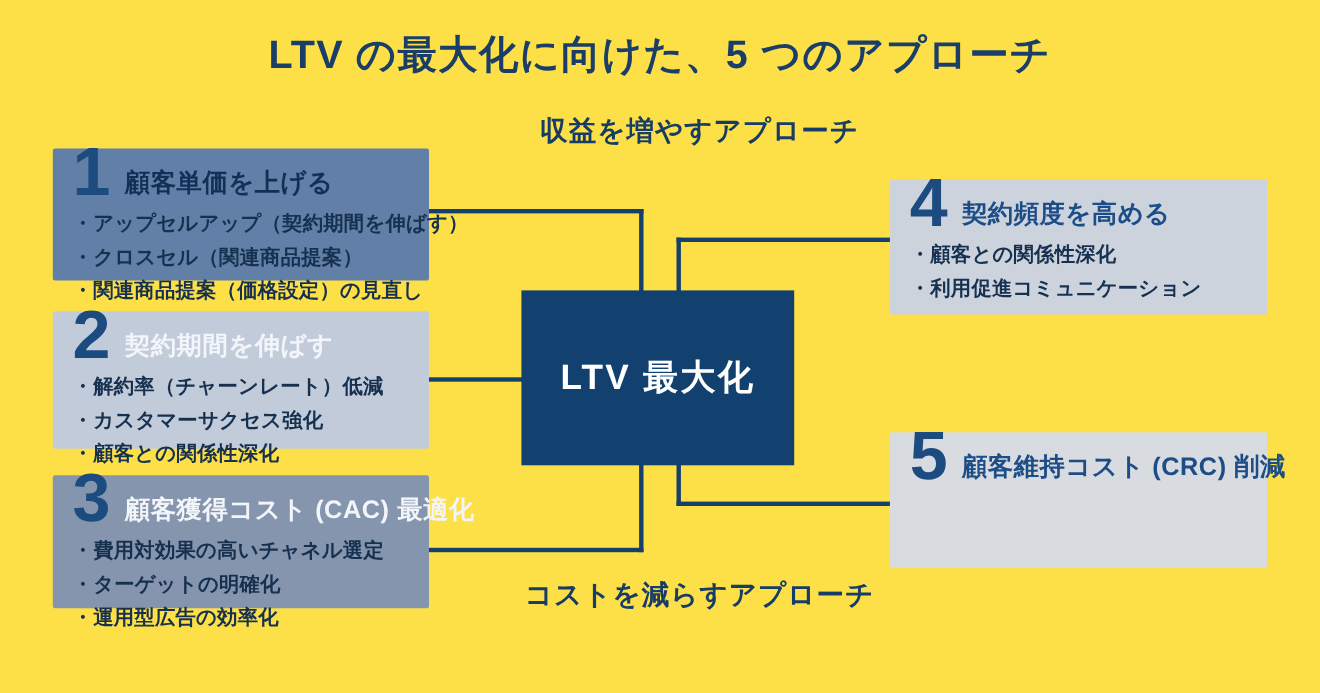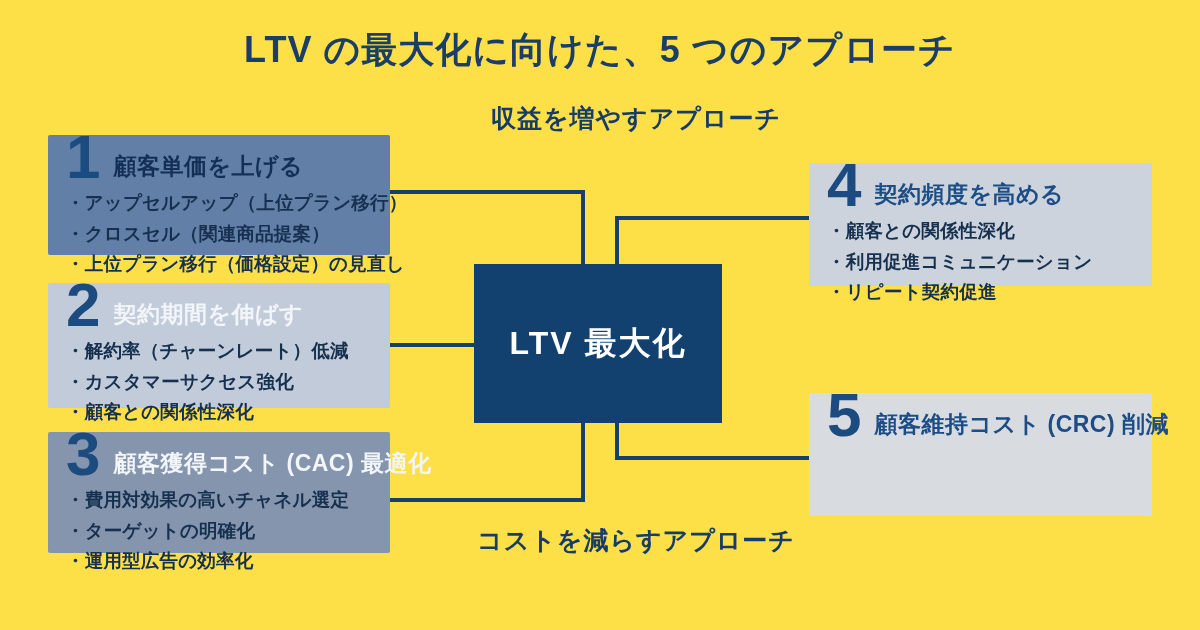--- a/index.html
+++ b/index.html
@@ -115,23 +115,23 @@
   <div class="center-box">
     <span>LTV 最大化</span>
   </div>
 
   <div class="approach-box box-1">
     <div class="box-header">
       <span class="box-num">1</span>
       <span class="box-title title-dark">顧客単価を上げる</span>
     </div>
     <ul class="box-items">
-        <li>・アップセルアップ（上位プラン移行）</li>
+        <li>・アップセルアップ（契約期間を伸ばす）</li>
         <li>・クロスセル（関連商品提案）</li>
-        <li>・上位プラン移行（価格設定）の見直し</li>
+        <li>・関連商品提案（価格設定）の見直し</li>
       </ul>
   </div>
 
   <div class="approach-box box-2">
     <div class="box-header">
       <span class="box-num">2</span>
       <span class="box-title title-light">契約期間を伸ばす</span>
     </div>
     <ul class="box-items">
         <li>・解約率（チャーンレート）低減</li>
@@ -153,21 +153,20 @@
   </div>
 
   <div class="approach-box box-4">
     <div class="box-header">
       <span class="box-num">4</span>
       <span class="box-title title-blue">契約頻度を高める</span>
     </div>
     <ul class="box-items">
         <li>・顧客との関係性深化</li>
         <li>・利用促進コミュニケーション</li>
-        <li>・リピート契約促進</li>
       </ul>
   </div>
 
   <div class="approach-box box-5">
     <div class="box-header">
       <span class="box-num">5</span>
       <span class="box-title title-blue">顧客維持コスト (CRC) 削減</span>
     </div>
   </div>
 

